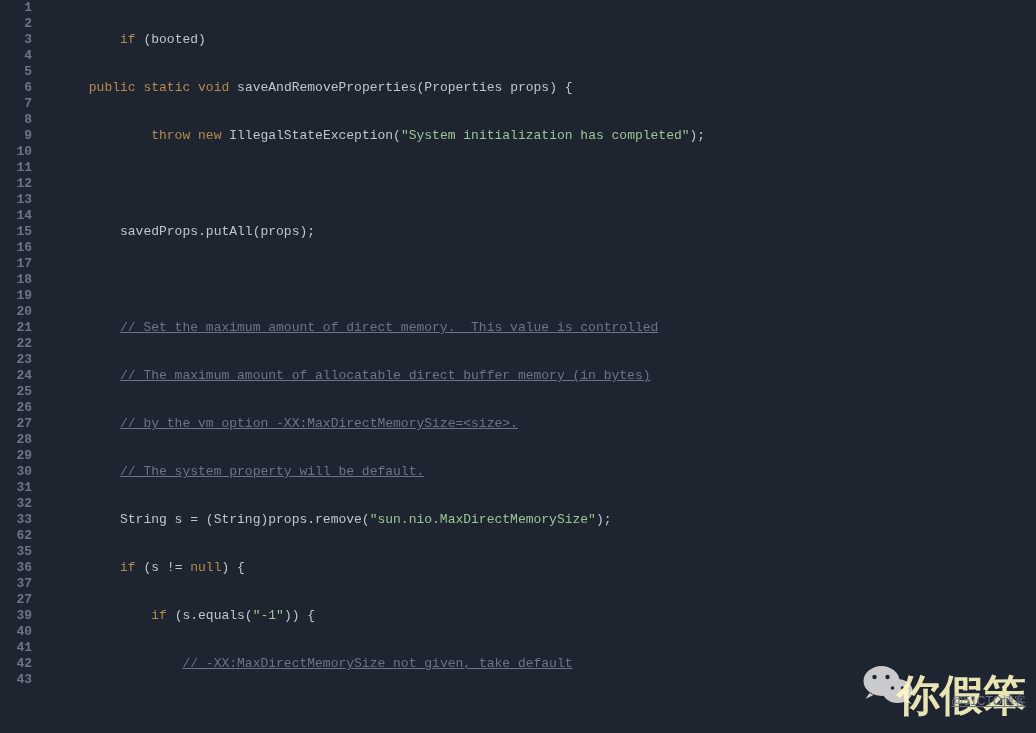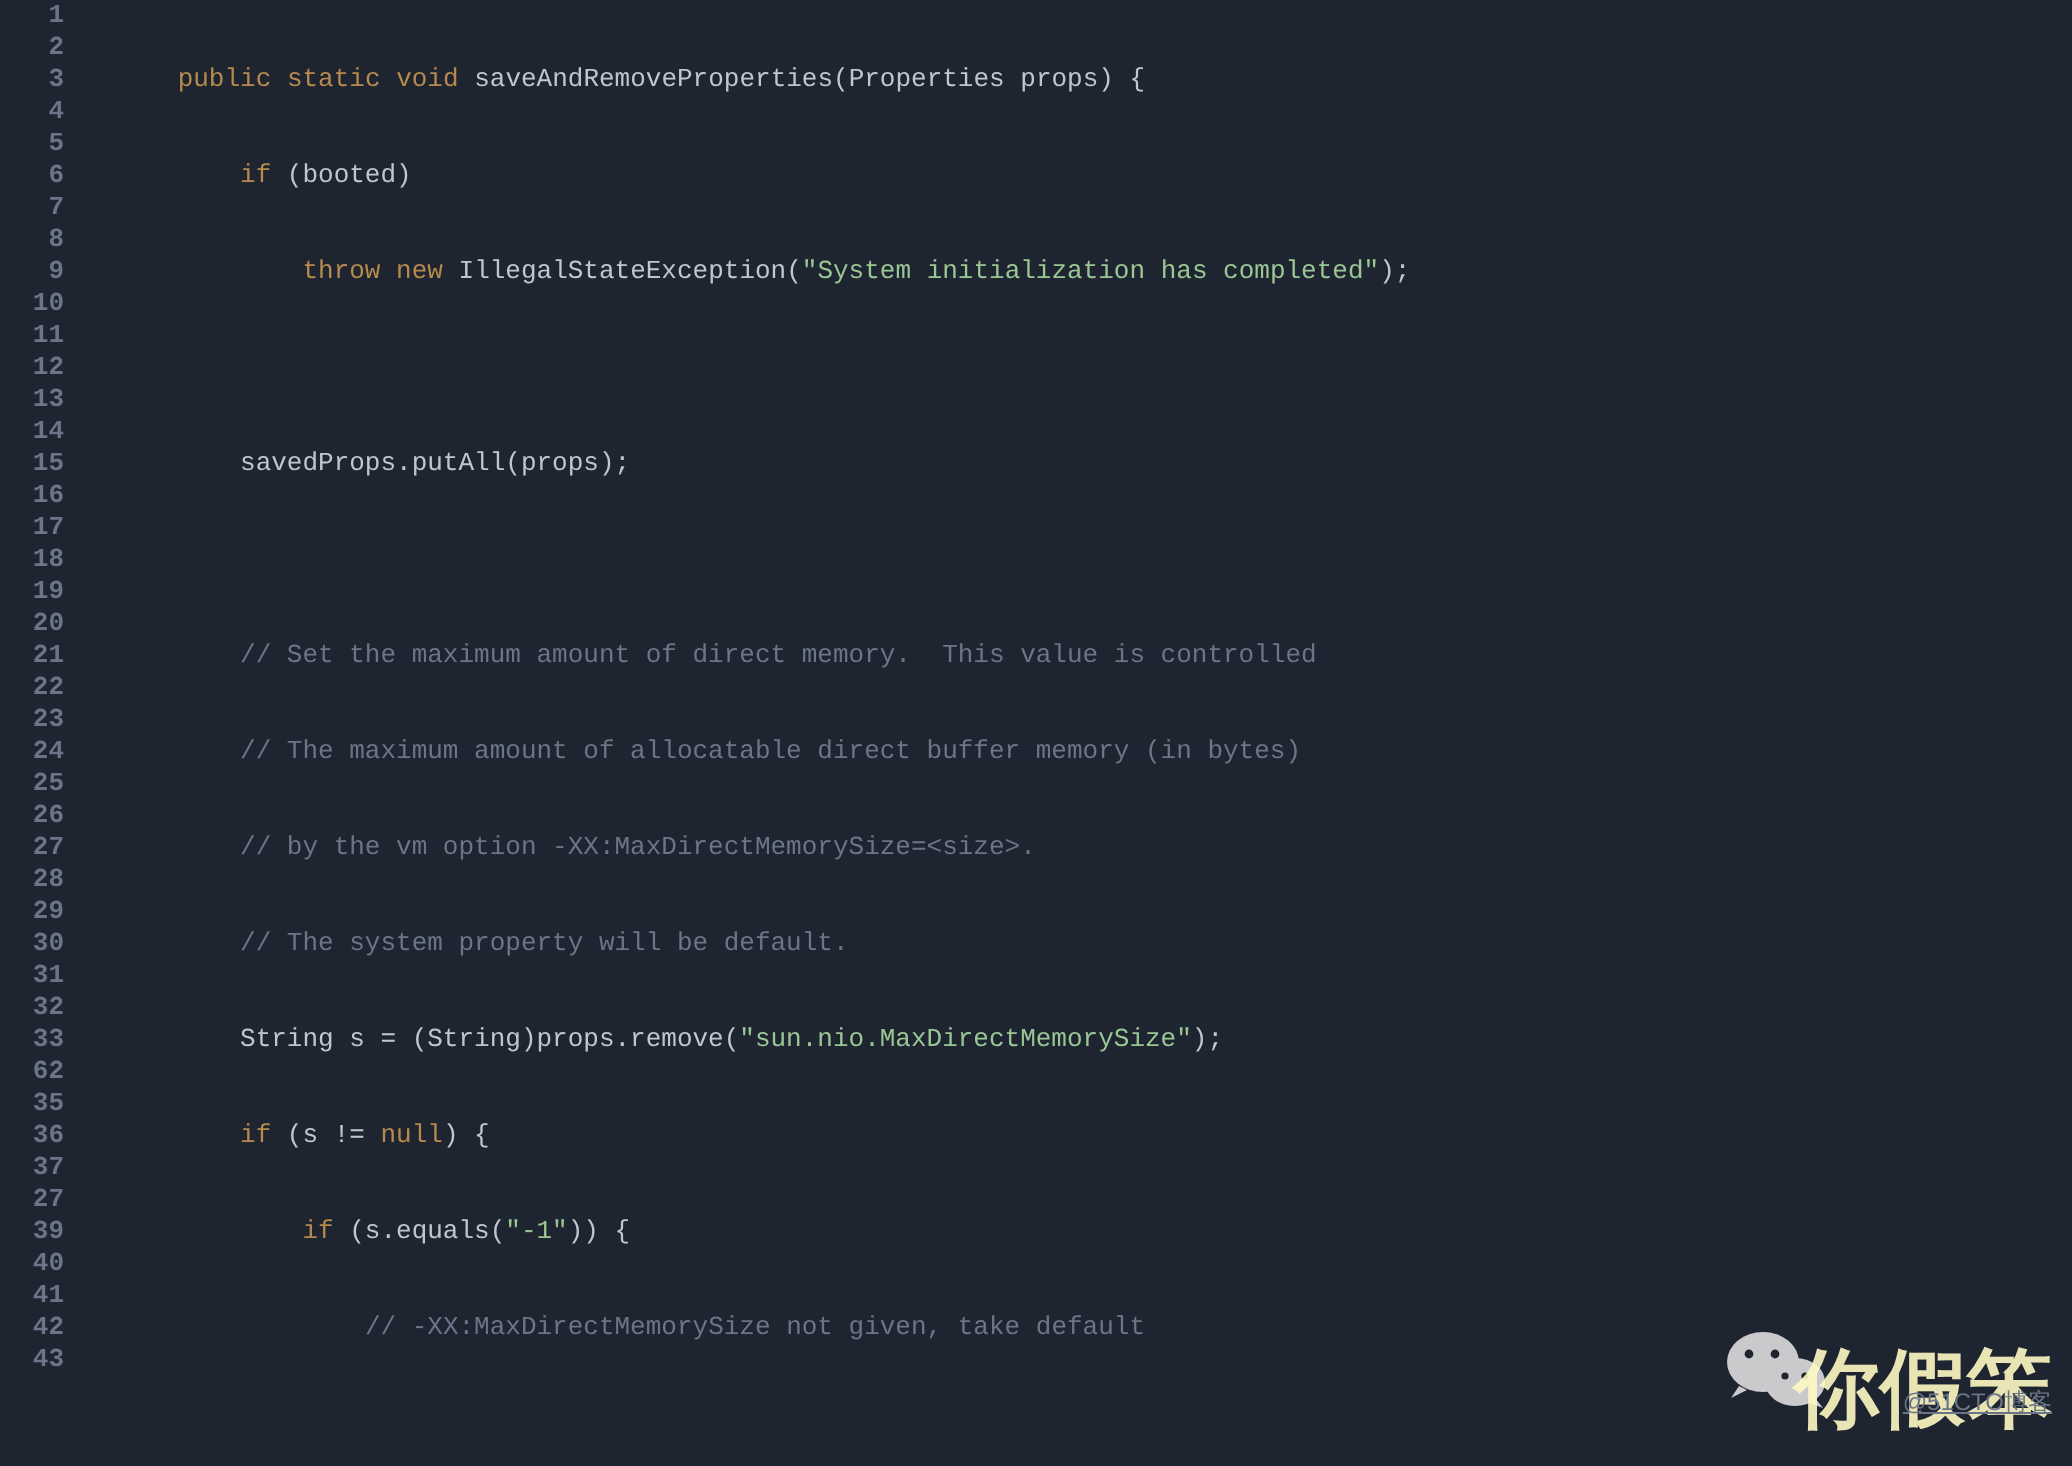--- a/index.html
+++ b/index.html
@@ -35,21 +35,21 @@
     flex: 1;
     padding-left: 4px;
     color: #c0c5ce;
     white-space: pre;
   }
   .code div {
     height: 16px;
   }
   .k { color: #b58a4c; }   
   .s { color: #99c794; }   
-  .c { color: #6b7588; }
+  .c { color: #6b7588; text-decoration: underline; }
   .watermark-logo {
     position: absolute;
     right: 120px;
     bottom: 25px;
     width: 55px;
     height: 45px;
     opacity: 0.85;
   }
   .watermark-logo svg { width:100%; height:100%; }
   .watermark-text {
@@ -116,22 +116,22 @@
     <div>37</div>
     <div>27</div>
     <div>39</div>
     <div>40</div>
     <div>41</div>
     <div>42</div>
     <div>43</div>
   </div>
 
   <div class="code">
+    <div>          <span class="k">if</span><span> (booted)</span></div>
     <div>      <span class="k">public</span> <span class="k">static</span> <span class="k">void</span> <span>saveAndRemoveProperties(Properties props) {</span></div>
-    <div>          <span class="k">if</span><span> (booted)</span></div>
     <div>              <span class="k">throw</span> <span class="k">new</span> <span>IllegalStateException(</span><span class="s">"System initialization has completed"</span><span>);</span></div>
     <div> </div>
     <div>          <span>savedProps.putAll(props);</span></div>
     <div> </div>
     <div>          <span class="c">// Set the maximum amount of direct memory.  This value is controlled</span></div>
     <div>          <span class="c">// The maximum amount of allocatable direct buffer memory (in bytes)</span></div>
     <div>          <span class="c">// by the vm option -XX:MaxDirectMemorySize=&lt;size&gt;.</span></div>
     <div>          <span class="c">// The system property will be default.</span></div>
     <div>          <span>String s = (String)props.remove(</span><span class="s">"sun.nio.MaxDirectMemorySize"</span><span>);</span></div>
     <div>          <span class="k">if</span><span> (s != </span><span class="k">null</span><span>) {</span></div>

